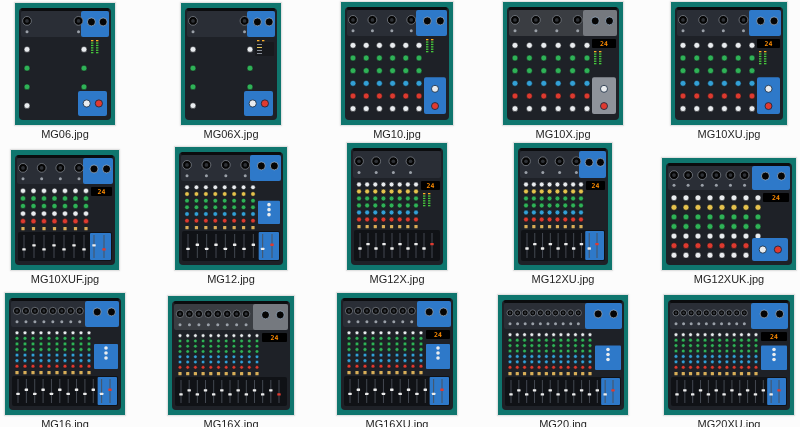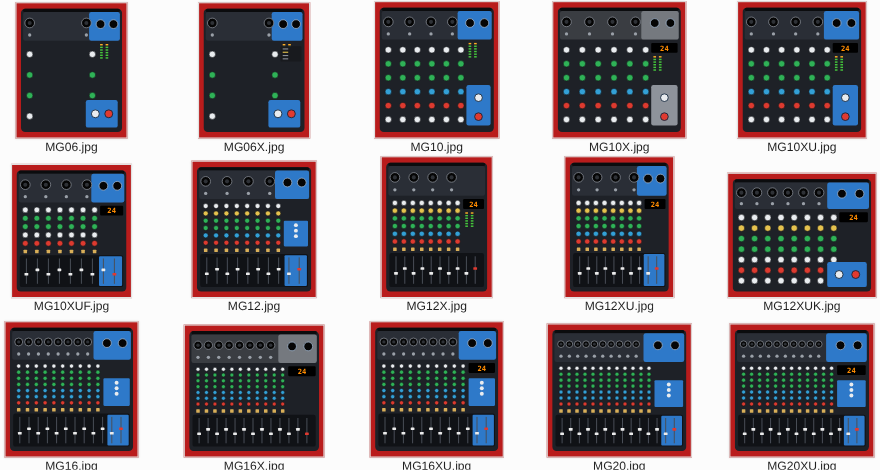--- a/index.html
+++ b/index.html
@@ -12,21 +12,21 @@
     position:absolute;left:-18px;top:-4px;width:830px;height:435px;
     display:grid;
     grid-template-columns:repeat(5,166px);
     grid-template-rows:repeat(3,145px);
   }
   .cell{
     display:flex;flex-direction:column;justify-content:flex-end;align-items:center;
     height:145px;width:166px;cursor:default;
   }
   .frame{
-    background:#b91c1c;
+    background:#0f766e;
     border:1px solid #e2e2e2;
     box-shadow:0 0 2px rgba(0,0,0,0.10);
     padding:4px;
     line-height:0;
   }
   .fname{
     height:14px;line-height:14px;margin-top:1px;
     font-size:11px;color:#1f1f1f;text-align:center;
     max-width:156px;white-space:nowrap;overflow:hidden;
   }

